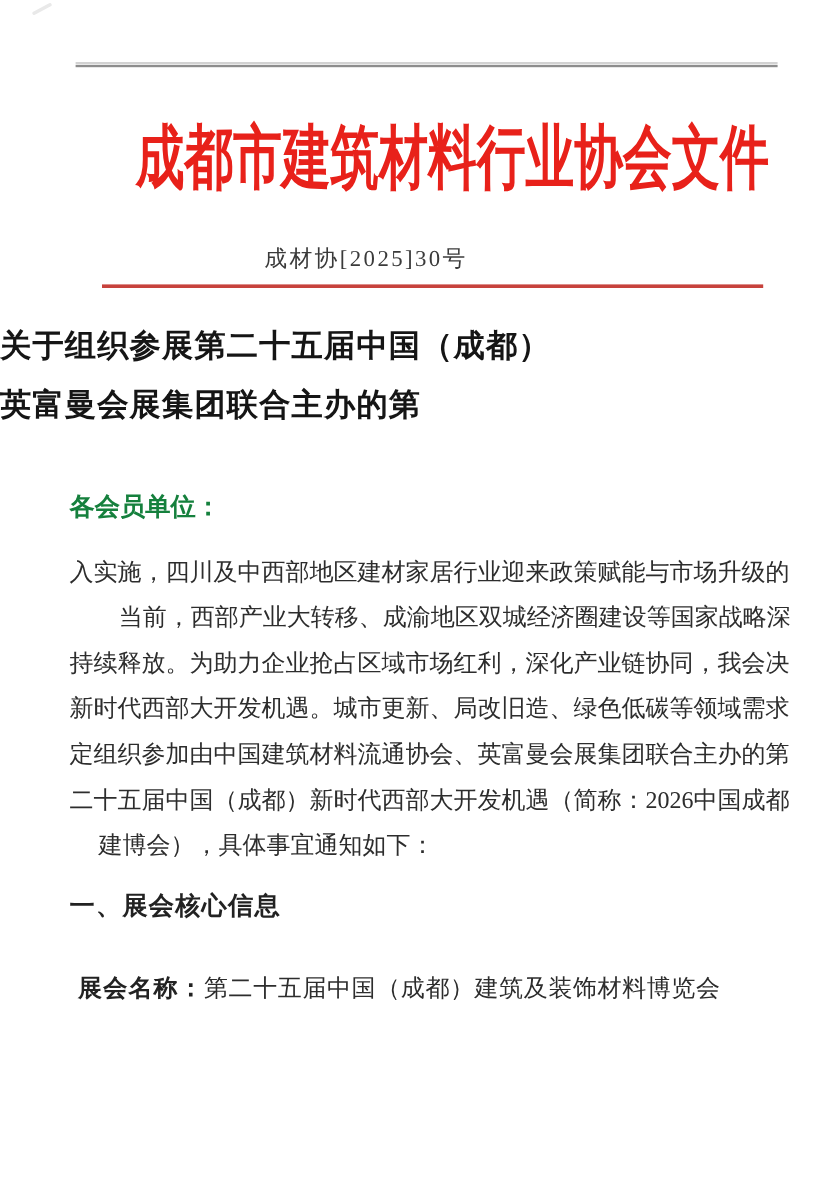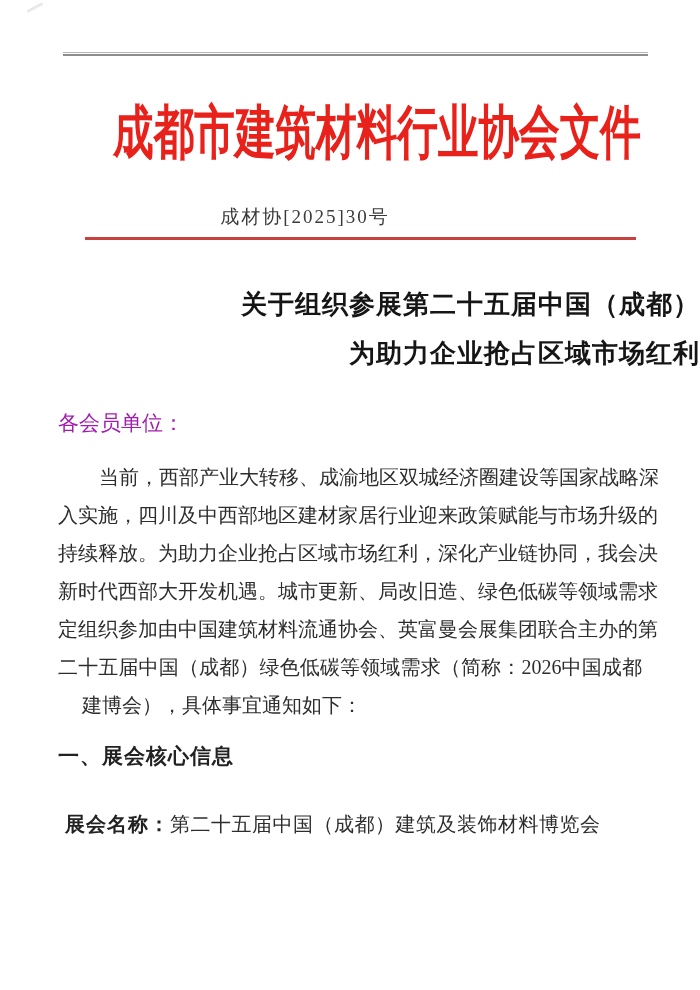--- a/index.html
+++ b/index.html
@@ -57,37 +57,37 @@
     line-height: 30px;
     letter-spacing: 2px;
     color: #3a3a3a;
   }
   .red-rule {
     position: absolute; left: 85px; top: 237px;
     width: 551px; height: 3px;
     background: #c7423c;
   }
   .doc-title {
-    position: absolute; left: 0; top: 280px;
+    position: absolute; left: 0; top: 264px;
     width: 700px;
-    text-align: right;
+    text-align: left;
     font-family: "Liberation Sans", "DejaVu Sans", sans-serif;
     font-weight: bold;
     font-size: 26px;
     line-height: 49px;
     letter-spacing: 1px;
     color: #151515;
   }
   .salutation {
     position: absolute; left: 58px; top: 404px;
     font-family: "Liberation Sans", "DejaVu Sans", sans-serif;
-    font-weight: normal;
+    font-weight: bold;
     font-size: 21px;
     line-height: 38px;
-    color: #a21caf;
+    color: #15803d;
   }
   .body-block {
     position: absolute; left: 58px; top: 458px;
     width: 584px;
     font-size: 20px;
     color: #2d2d2d;
   }
   .body-line {
     height: 38px;
     line-height: 38px;
@@ -141,32 +141,32 @@
   <div class="letterhead-wrap">
     <span class="letterhead">成都市建筑材料行业协会文件</span>
   </div>
 
   <div class="doc-number">成材协[2025]30号</div>
 
   <div class="red-rule"></div>
 
   <div class="doc-title">
     <div>关于组织参展第二十五届中国（成都）</div>
-    <div>为助力企业抢占区域市场红利</div>
+    <div>英富曼会展集团联合主办的第</div>
   </div>
 
   <div class="salutation">各会员单位：</div>
 
   <div class="body-block">
+    <div class="body-line">入实施，四川及中西部地区建材家居行业迎来政策赋能与市场升级的</div>
     <div class="body-line indent">当前，西部产业大转移、成渝地区双城经济圈建设等国家战略深</div>
-    <div class="body-line">入实施，四川及中西部地区建材家居行业迎来政策赋能与市场升级的</div>
     <div class="body-line">持续释放。为助力企业抢占区域市场红利，深化产业链协同，我会决</div>
     <div class="body-line">新时代西部大开发机遇。城市更新、局改旧造、绿色低碳等领域需求</div>
     <div class="body-line">定组织参加由中国建筑材料流通协会、英富曼会展集团联合主办的第</div>
-    <div class="body-line">二十五届中国（成都）绿色低碳等领域需求（简称：2026中国成都</div>
+    <div class="body-line">二十五届中国（成都）新时代西部大开发机遇（简称：2026中国成都</div>
     <div class="body-line last">建博会），具体事宜通知如下：</div>
   </div>
 
   <div class="section-heading">一、展会核心信息</div>
 
   <div class="exhibition-line">
     <span class="exhibition-label">展会名称：</span><span class="exhibition-value">第二十五届中国（成都）建筑及装饰材料博览会</span>
   </div>
 
 </div>

